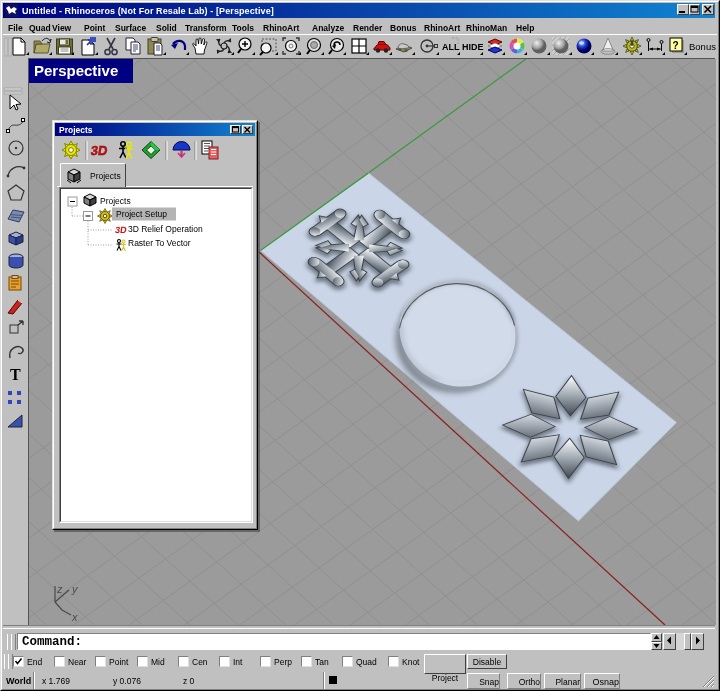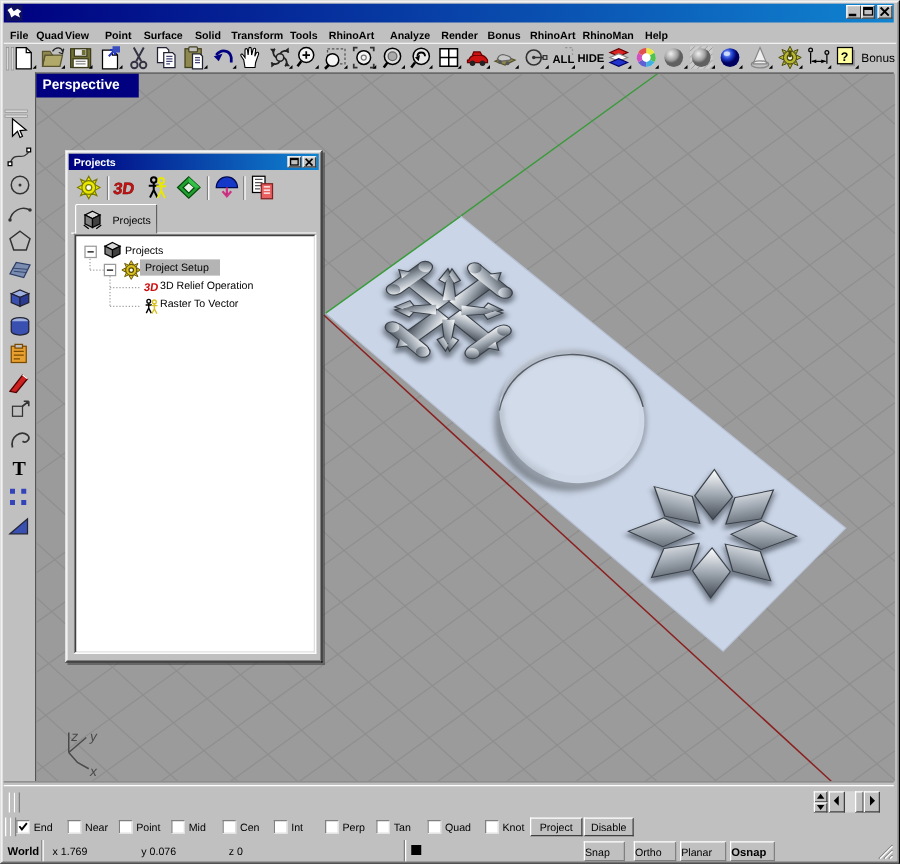--- a/index.html
+++ b/index.html
@@ -4,53 +4,54 @@
 body{width:720px;height:691px;overflow:hidden;font-family:"Liberation Sans",sans-serif;background:#c0c0c0;position:relative;}
 .win{position:absolute;left:0;top:0;width:720px;height:691px;background:#c0c0c0;
  border-left:1px solid #dfdfdf;border-top:1px solid #dfdfdf;border-right:1px solid #000;border-bottom:1px solid #000;box-sizing:border-box;}
 .win2{position:absolute;left:1px;top:1px;right:1px;bottom:1px;border-left:1px solid #fff;border-top:1px solid #fff;border-right:1px solid #808080;border-bottom:1px solid #808080;}
 .titlebar{position:absolute;left:3px;top:3px;width:712px;height:15px;background:linear-gradient(to right,#000080,#1084d0);display:flex;align-items:center;}
 .title{color:#fff;font-weight:bold;font-size:9px;margin-left:3px;white-space:nowrap;letter-spacing:0.1px;}
 .tbtn{position:absolute;top:4px;width:11.5px;height:11px;background:#c0c0c0;border-top:1px solid #fff;border-left:1px solid #fff;border-right:1px solid #404040;border-bottom:1px solid #404040;box-sizing:border-box;}
 .menubar{position:absolute;left:3px;top:19px;width:712px;height:15px;font-size:8.5px;color:#000;}
 .menubar span{position:absolute;top:4px;font-weight:bold;}
 .viewport{position:absolute;left:28px;top:58px;width:687px;height:567px;background:#9b9b9b;border-left:1px solid #555;border-top:1px solid #555;box-sizing:border-box;}
-.vplabel{position:absolute;left:0px;top:0px;background:#000080;color:#fff;font-weight:bold;font-size:11px;padding:3px 15px 4px 5px;}
+.vplabel{position:absolute;left:0px;top:0px;background:#000080;color:#fff;font-weight:bold;font-size:15px;padding:3px 15px 4px 5px;}
 .palette{position:absolute;left:52px;top:120px;width:206px;height:410px;background:#c0c0c0;
  border-left:1px solid #dfdfdf;border-top:1px solid #dfdfdf;border-right:1px solid #000;border-bottom:1px solid #000;box-sizing:border-box;box-shadow:2px 2px 0 rgba(60,60,60,0.55);}
 .pal2{position:absolute;left:0;top:0;right:0;bottom:0;border-left:1px solid #fff;border-top:1px solid #fff;border-right:1px solid #808080;border-bottom:1px solid #808080;}
 .paltitle{position:absolute;left:2px;top:2px;right:2px;height:13px;background:linear-gradient(to right,#000080,#1084d0);}
 .paltitle .t{color:#fff;font-weight:bold;font-size:8.5px;position:absolute;left:4px;top:1.5px;}
 .pbtn{position:absolute;top:4px;width:11px;height:9px;background:#c0c0c0;border-top:1px solid #fff;border-left:1px solid #fff;border-right:1px solid #404040;border-bottom:1px solid #404040;box-sizing:border-box;}
 .tabstrip{position:absolute;left:4px;top:42px;right:4px;height:24px;}
 .tab{position:absolute;left:3px;top:0px;width:66px;height:24px;background:#c0c0c0;border-left:1px solid #fff;border-top:1px solid #fff;border-right:1px solid #404040;border-radius:2px 2px 0 0;box-sizing:border-box;}
 .tab .txt{position:absolute;left:29px;top:7px;font-size:8.5px;}
 .treebox{position:absolute;left:6px;top:66px;width:194px;height:336px;background:#fff;
  border-left:1px solid #808080;border-top:1px solid #808080;border-right:1px solid #fff;border-bottom:1px solid #fff;box-sizing:border-box;}
 .treebox .in{position:absolute;left:0;top:0;right:0;bottom:0;border-left:1px solid #404040;border-top:1px solid #404040;border-right:1px solid #dfdfdf;border-bottom:1px solid #dfdfdf;}
 .bottomdock{position:absolute;left:3px;top:625px;width:714px;height:64px;background:#c0c0c0;}
 .cmdrow{position:absolute;left:0px;top:7px;width:712px;height:20px;}
 .cmdinput{position:absolute;left:14px;top:1px;width:634px;height:17px;background:#fff;border-left:1px solid #808080;border-top:1px solid #808080;border-right:1px solid #fff;border-bottom:1px solid #fff;box-sizing:border-box;font-family:"Liberation Sans",sans-serif;}
 .cmdinput span{font-weight:bold;font-size:12.5px;position:absolute;left:4px;top:1px;font-family:"Liberation Mono",monospace;}
 .osnaprow{position:absolute;left:0;top:28px;width:712px;height:18px;font-size:8.5px;}
 .cb{position:absolute;top:3px;width:11px;height:11px;background:#fff;border-left:1px solid #808080;border-top:1px solid #808080;border-right:1px solid #dfdfdf;border-bottom:1px solid #dfdfdf;box-sizing:border-box;}
 .cblbl{position:absolute;top:4px;}
 .statusrow{position:absolute;left:0;top:47px;width:714px;height:17px;font-size:8.5px;}
-.sbtn{position:absolute;top:1px;height:16px;border-left:1px solid #fff;border-top:1px solid #fff;border-right:1px solid #808080;border-bottom:1px solid #808080;box-sizing:border-box;text-align:left;padding-top:3px;}
+.sbtn{position:absolute;top:1px;height:16px;border-left:1px solid #fff;border-top:1px solid #fff;border-right:1px solid #808080;border-bottom:1px solid #808080;box-sizing:border-box;text-align:right;padding-top:3px;}
 .tbtn svg,.pbtn svg,.raisedbtn svg{display:block;margin:0 auto;}
 .raisedbtn{border-left:1px solid #fff;border-top:1px solid #fff;border-right:1px solid #404040;border-bottom:1px solid #404040;background:#c0c0c0;box-sizing:border-box;position:absolute;font-size:8.5px;text-align:center;}
 </style></head><body>
 <div class="win"></div>
 <div class="win2"></div>
 
 <div class="titlebar">
  <svg width="14" height="13" style="margin-left:2px" viewBox="0 0 14 13">
       <rect x="0" y="0" width="13" height="13" fill="#101060"></rect>
       <path d="M1 4 L4 2 L6 5 L9 3 L12 5 L10 7 L11 10 L7 8 L4 10 L3 7 Z" fill="#fff"></path>
     </svg>
+ <span class="title">Untitled - Rhinoceros (Not For Resale Lab) - [Perspective]</span>
 </div>
 <div class="tbtn" style="left:677px">
     <svg width="10" height="9">
       <rect x="1" y="6" width="6" height="2" fill="#000"></rect>
     </svg>
   </div>
 <div class="tbtn" style="left:688.5px">
     <svg width="10" height="9">
       <rect x="1" y="1" width="7" height="6" fill="none" stroke="#000" stroke-width="1"></rect>
       <rect x="1" y="1" width="7" height="2" fill="#000"></rect>
@@ -828,20 +829,23 @@
    <text x="66" y="55.5" font-size="8.5" fill="#000">Raster To Vector</text>
   </svg>
  </div>
 </div>
 
 <div class="bottomdock">
  <div style="position:absolute;left:0;top:0;width:712px;height:2px;border-top:1px solid #808080;border-bottom:1px solid #fff"></div>
  <div class="cmdrow">
   <div style="position:absolute;left:4px;top:2px;width:3px;height:16px;border-left:1px solid #fff;border-right:1px solid #808080"></div>
   <div style="position:absolute;left:8px;top:2px;width:3px;height:16px;border-left:1px solid #fff;border-right:1px solid #808080"></div>
+  <div class="cmdinput">
+        <span>Command:</span>
+      </div>
   <div class="raisedbtn" style="left:648px;top:1px;width:11px;height:8.5px">
         <svg width="9" height="6">
           <path d="M4.5 1 L7.5 5 L1.5 5 Z" fill="#000"></path>
         </svg>
       </div>
   <div class="raisedbtn" style="left:648px;top:9.5px;width:11px;height:8.5px">
         <svg width="9" height="6">
           <path d="M4.5 5 L7.5 1 L1.5 1 Z" fill="#000"></path>
         </svg>
       </div>
@@ -878,36 +882,36 @@
   <div class="cb" style="left:216px"></div>
       <span class="cblbl" style="left:230px">Int</span>
   <div class="cb" style="left:257px"></div>
       <span class="cblbl" style="left:271px">Perp</span>
   <div class="cb" style="left:298px"></div>
       <span class="cblbl" style="left:312px">Tan</span>
   <div class="cb" style="left:339px"></div>
       <span class="cblbl" style="left:353px">Quad</span>
   <div class="cb" style="left:385px"></div>
       <span class="cblbl" style="left:399px">Knot</span>
-  <div class="raisedbtn" style="left:421px;top:1px;width:42px;height:15px;padding-top:2px">Project</div>
+  <div class="raisedbtn" style="left:421px;top:1px;width:42px;height:15px;padding-top:18px">Project</div>
   <div class="raisedbtn" style="left:464px;top:1px;width:40px;height:15px;padding-top:2px">Disable</div>
  </div>
  <div class="statusrow">
   <span style="position:absolute;left:3px;top:4px;font-weight:bold;font-size:9px">World</span>
   <div style="position:absolute;left:30px;top:0px;width:1px;height:17px;background:#808080"></div>
   <div style="position:absolute;left:31px;top:0px;width:1px;height:17px;background:#fff"></div>
   <span style="position:absolute;left:39px;top:4px">x 1.769</span>
   <span style="position:absolute;left:110px;top:4px">y 0.076</span>
   <span style="position:absolute;left:180px;top:4px">z 0</span>
   <div style="position:absolute;left:320px;top:0px;width:1px;height:17px;background:#808080"></div>
   <div style="position:absolute;left:321px;top:0px;width:1px;height:17px;background:#fff"></div>
   <div style="position:absolute;left:326px;top:4px;width:8px;height:8px;background:#000"></div>
   <span style="position:absolute;left:337px;top:20px">Default</span>
   <div class="sbtn" style="left:464px;width:33px">Snap</div>
   <div class="sbtn" style="left:504px;width:34px">Ortho</div>
   <div class="sbtn" style="left:541px;width:37px">Planar</div>
-  <div class="sbtn" style="left:581px;width:36px;font-weight:bold;font-size:9px">Osnap</div>
+  <div class="sbtn" style="left:581px;width:36px;font-weight:normal;font-size:9px">Osnap</div>
   <svg style="position:absolute;right:2px;top:3px" width="13" height="13">
         <path d="M12 1 L1 12 M12 5 L5 12 M12 9 L9 12" stroke="#808080" stroke-width="1"></path>
         <path d="M12 2 L2 12 M12 6 L6 12 M12 10 L10 12" stroke="#fff" stroke-width="1"></path>
       </svg>
  </div>
 </div>
 
 </body></html>

